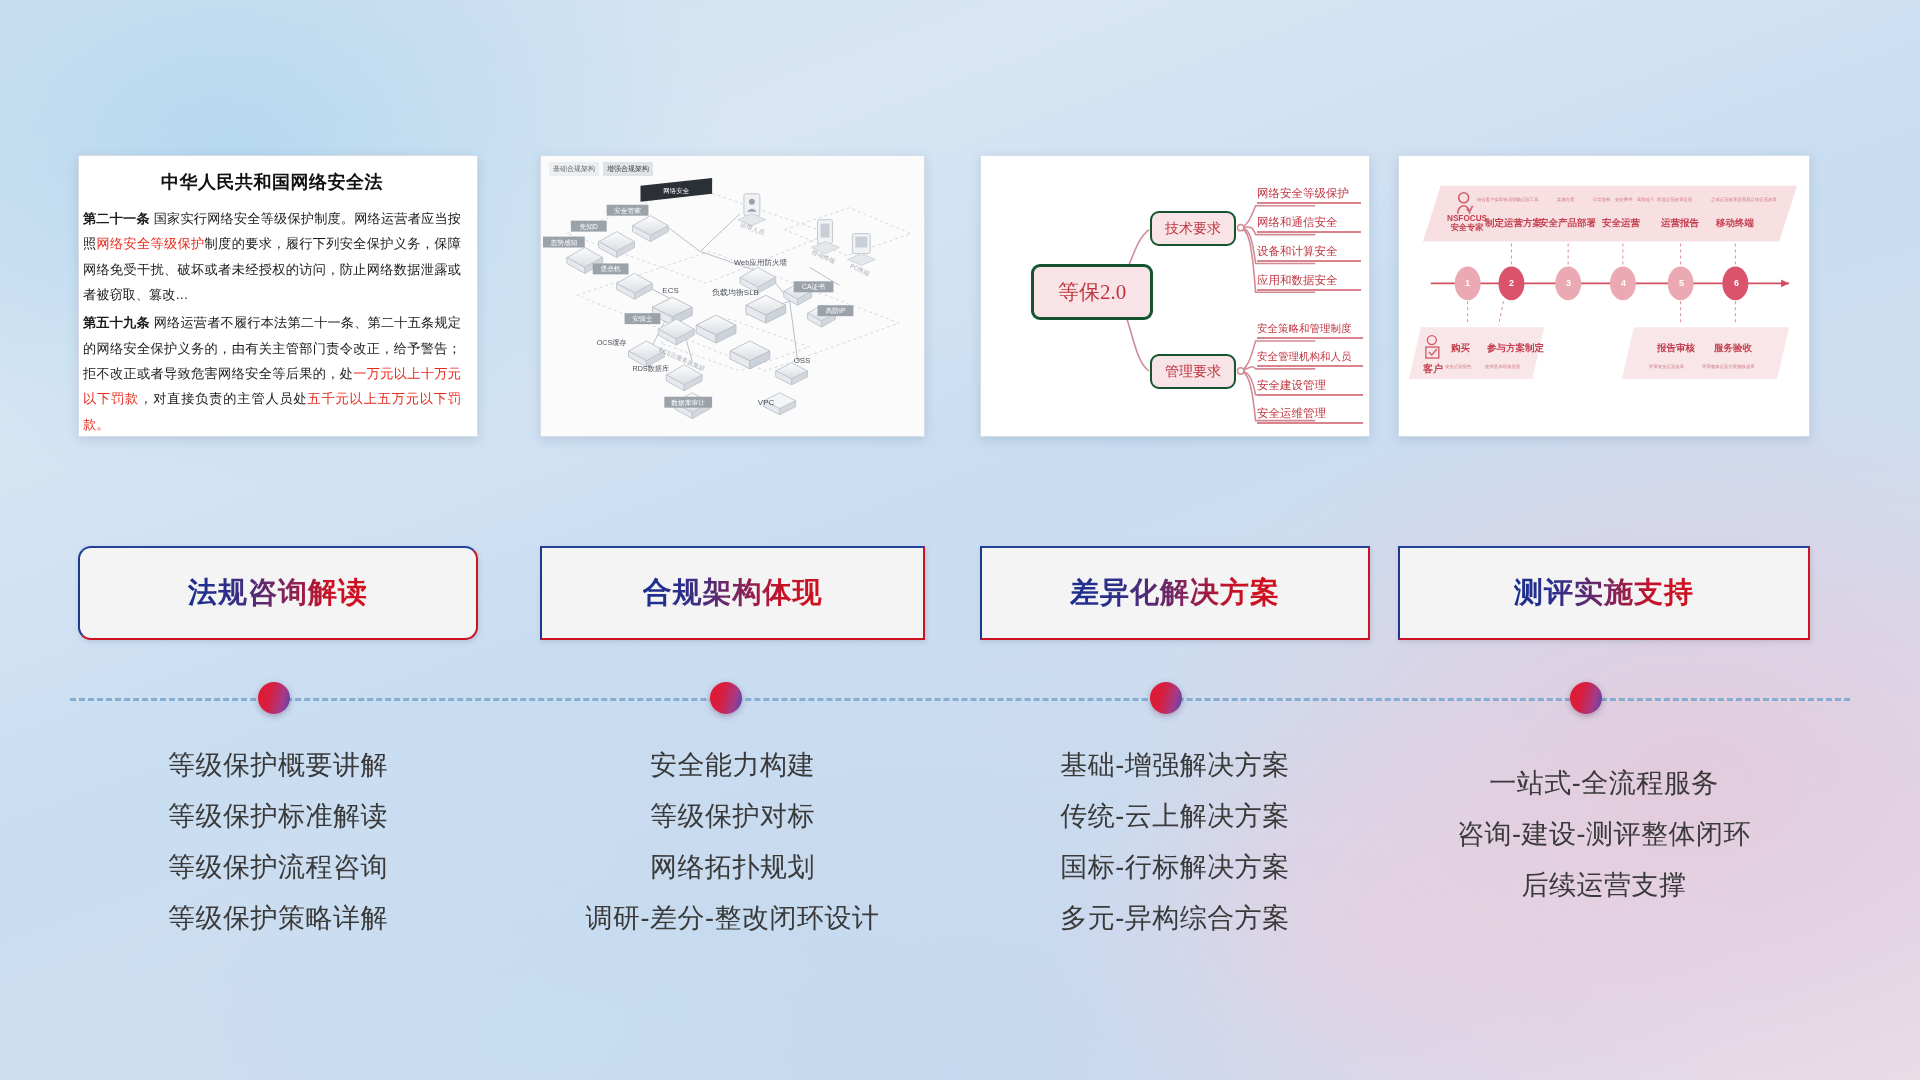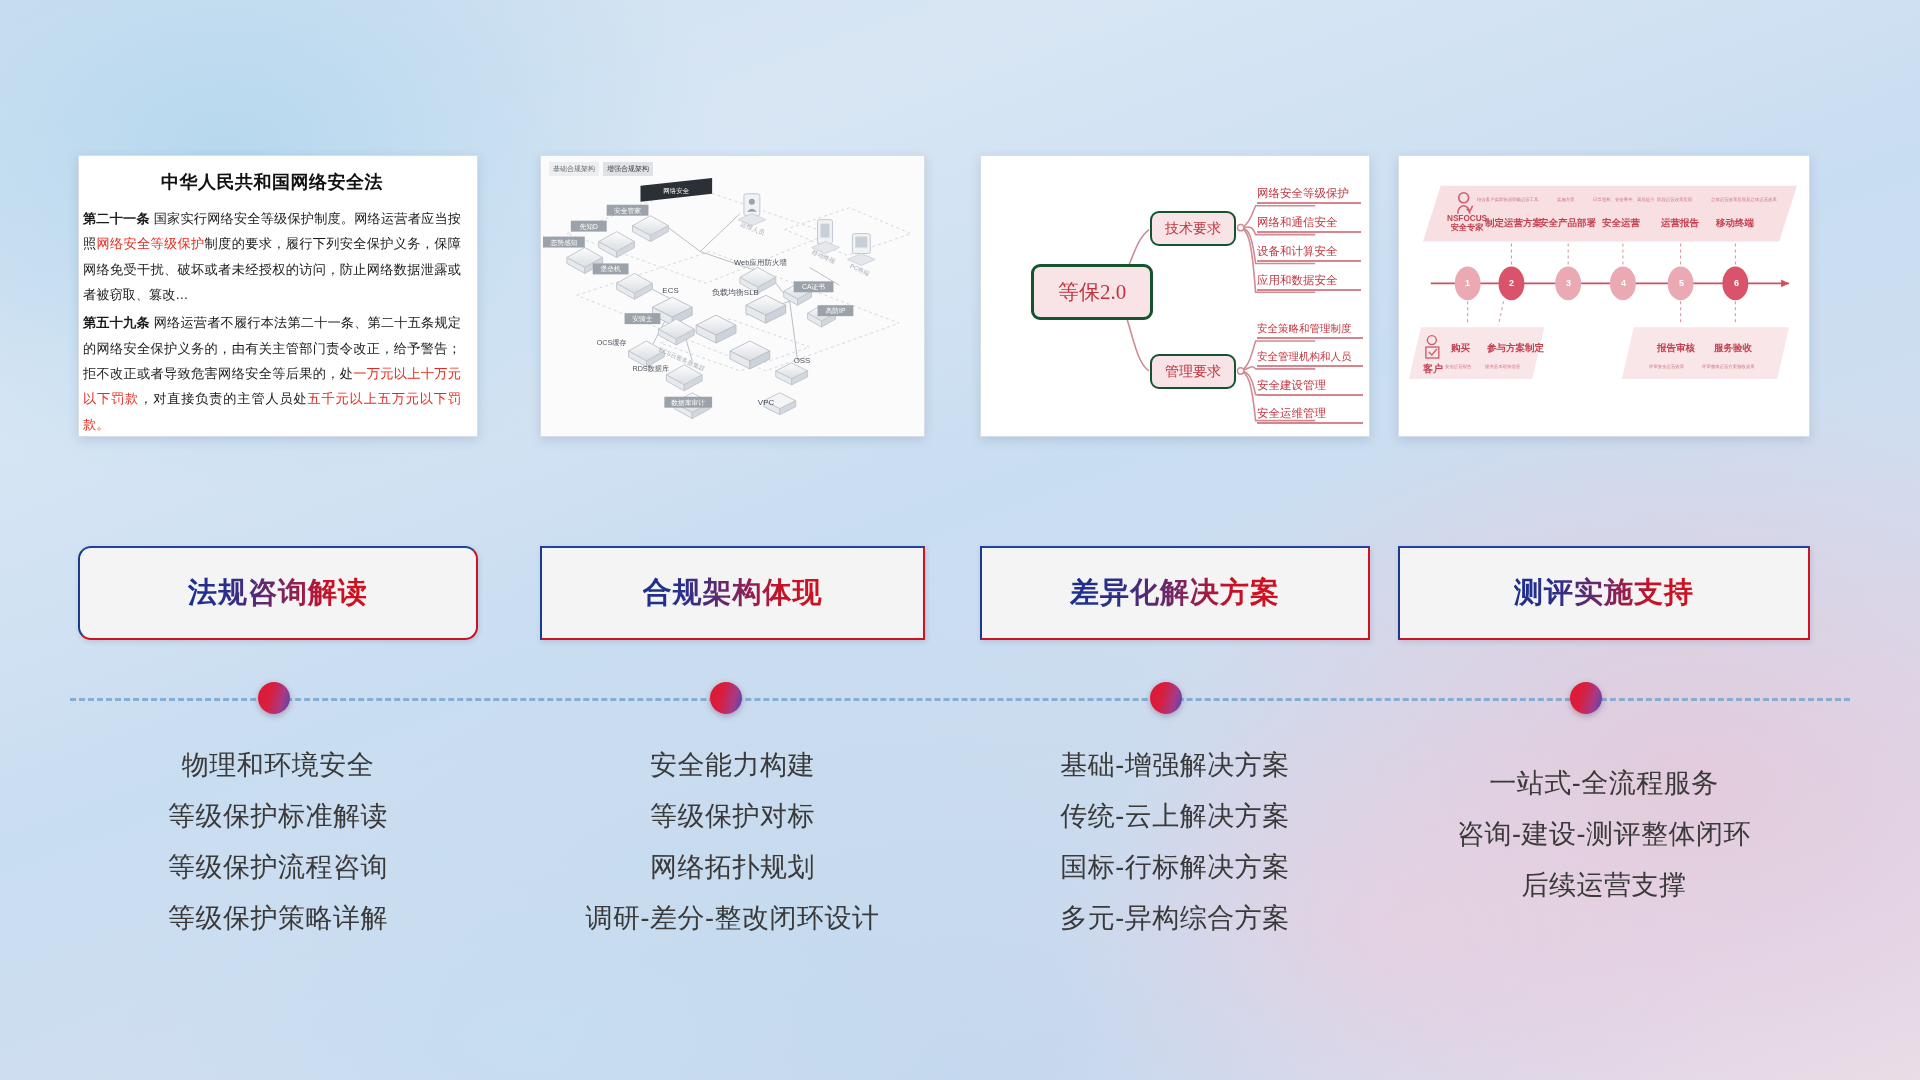--- a/index.html
+++ b/index.html
@@ -449,21 +449,21 @@
 <div class="tl">
   <div class="tl-line"></div>
   <div class="dot d1"></div>
   <div class="dot d2"></div>
   <div class="dot d3"></div>
   <div class="dot d4"></div>
 </div>
 
 <div class="lists">
   <div class="list ls-1">
-    <div>物理和环境安全</div>
+    <div>等级保护概要讲解</div>
     <div>等级保护标准解读</div>
     <div>等级保护流程咨询</div>
     <div>等级保护策略详解</div>
   </div>
   <div class="list ls-2">
     <div>安全能力构建</div>
     <div>等级保护对标</div>
     <div>网络拓扑规划</div>
     <div>调研-差分-整改闭环设计</div>
   </div>

